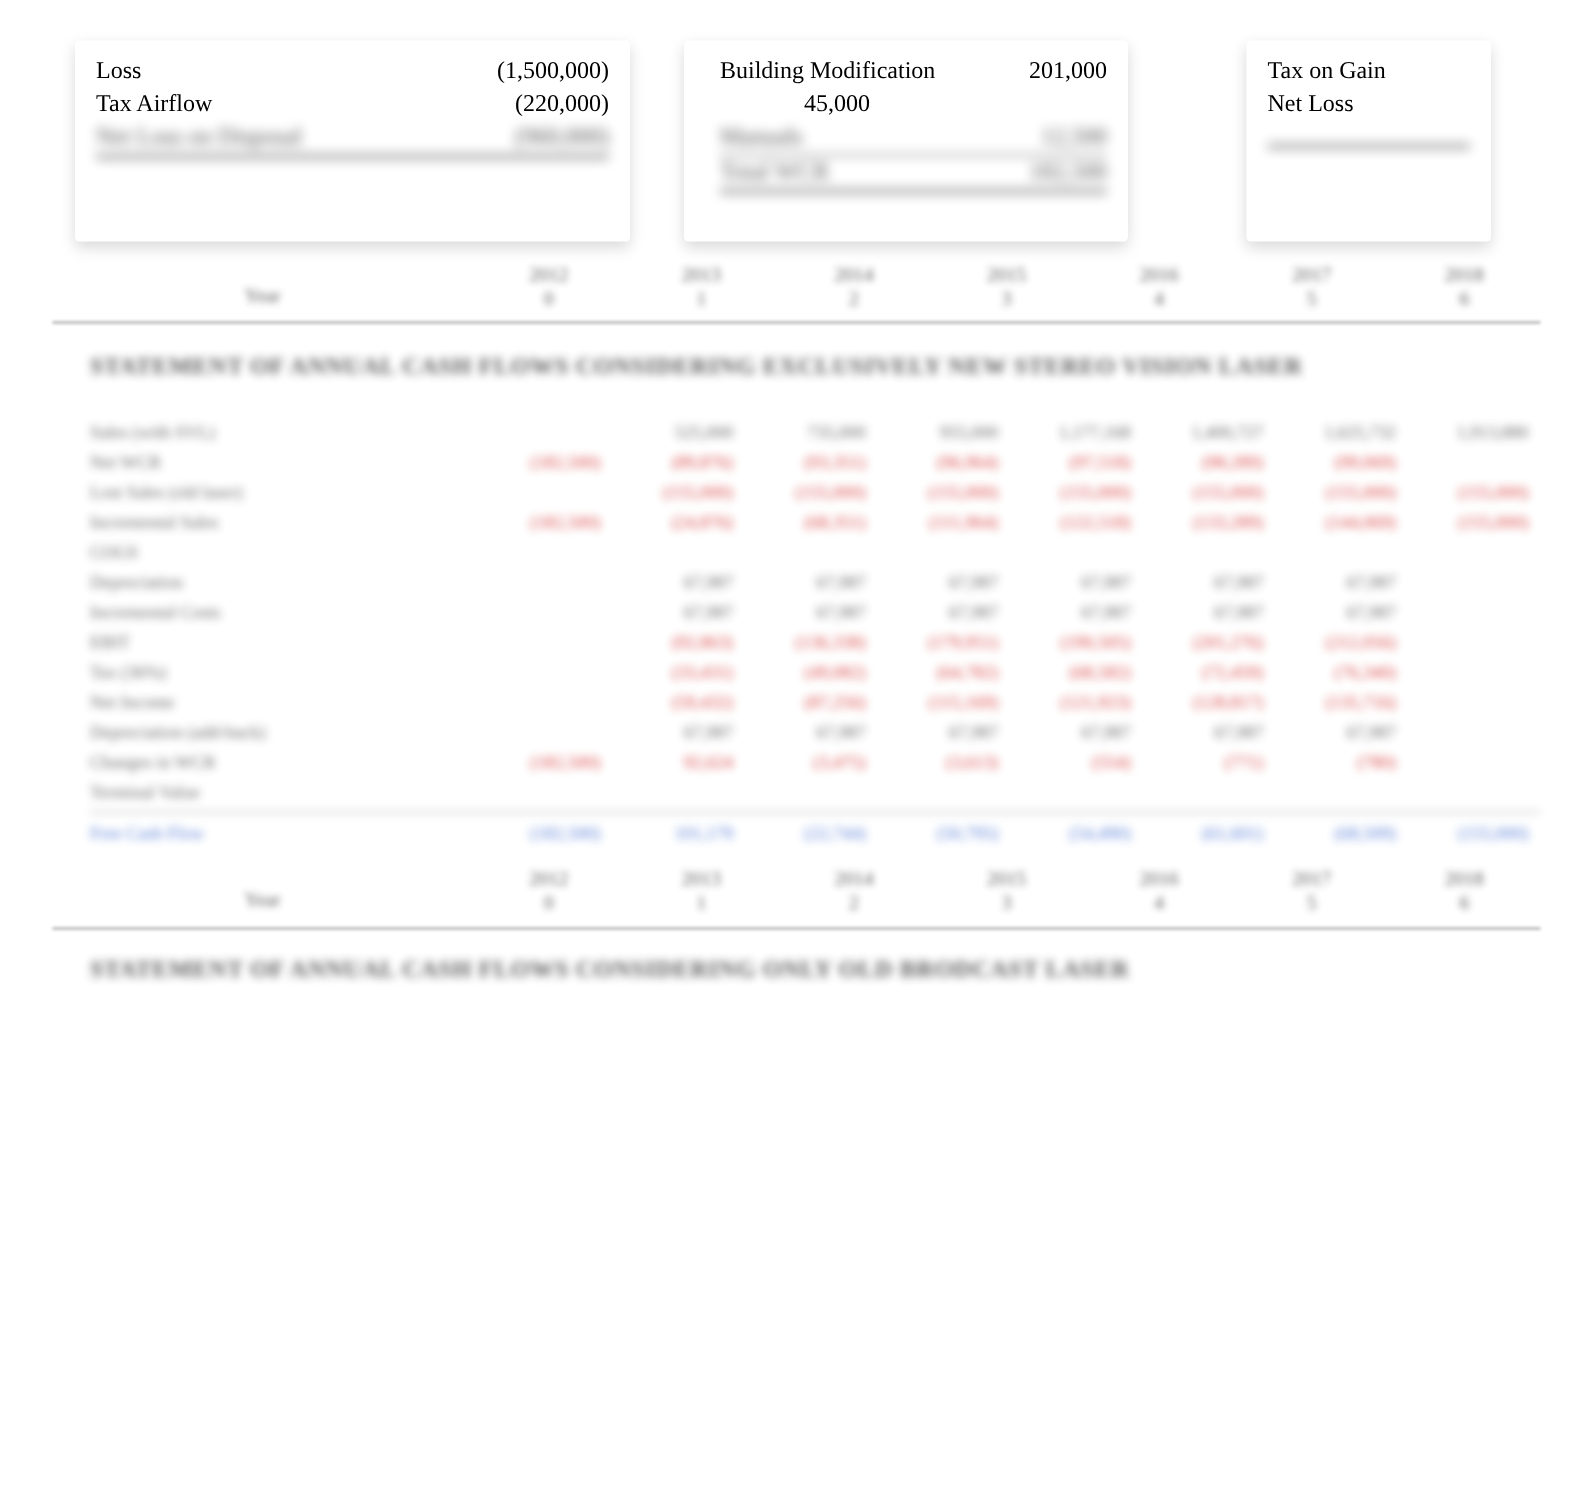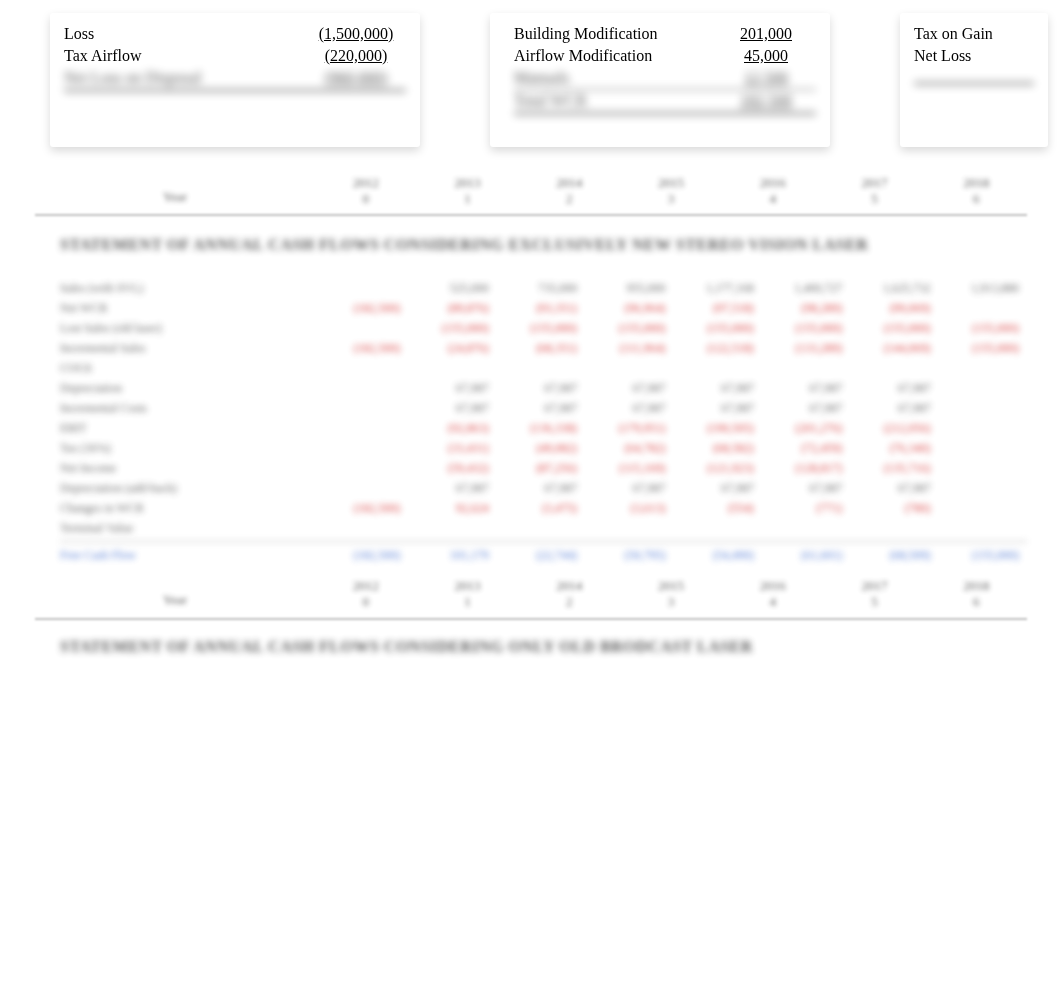--- a/index.html
+++ b/index.html
@@ -11,55 +11,55 @@
       font-family: 'Times New Roman', Times, serif;
       background: #ffffff;
       width: 1062px;
       height: 1006px;
       position: relative;
       overflow: hidden;
     }
     .top-row {
       display: flex;
       position: absolute;
-      top: 13px;
+      top: 27px;
       left: 50px;
       right: 0;
-      gap: 70px;
+      gap: 36px;
     }
     .box {
       background: #ffffff;
       box-shadow: 0 4px 10px rgba(0,0,0,0.15);
       border-radius: 3px;
       padding: 10px 14px 8px 14px;
     }
     .box-left {
       width: 370px;
     }
     .box-mid {
-      width: 340px;
+      width: 296px;
       padding-left: 24px;
     }
     .box-right {
-      width: 148px;
+      width: 163px;
+      margin-left: 43px;
     }
     .row {
       display: flex;
       justify-content: space-between;
       font-size: 16px;
       line-height: 22px;
       color: #000;
     }
     .row .label {
       flex: 1;
     }
     .row .val {
-      text-align: center;
+      text-align: right;
       min-width: 100px;
-      text-decoration: underline;
     }
     .blurred {
       filter: blur(4px);
       opacity: 0.7;
     }
     .blurred-med {
       filter: blur(3px);
       opacity: 0.75;
     }
     .blurred-light {
@@ -180,21 +180,20 @@
       <span class="val">(960,000)</span>
     </div>
   </div>
 
   <div class="box box-mid">
     <div class="row">
       <span class="label">Building Modification</span>
       <span class="val">201,000</span>
     </div>
     <div class="row">
-      <span class="label">Airflow Modification</span>
       <span class="val">45,000</span>
     </div>
     <div class="row blurred underline-thin">
       <span class="label">Manuals</span>
       <span class="val">12,500</span>
     </div>
     <div class="row blurred underline-double">
       <span class="label">Total WCR</span>
       <span class="val">182,500</span>
     </div>

